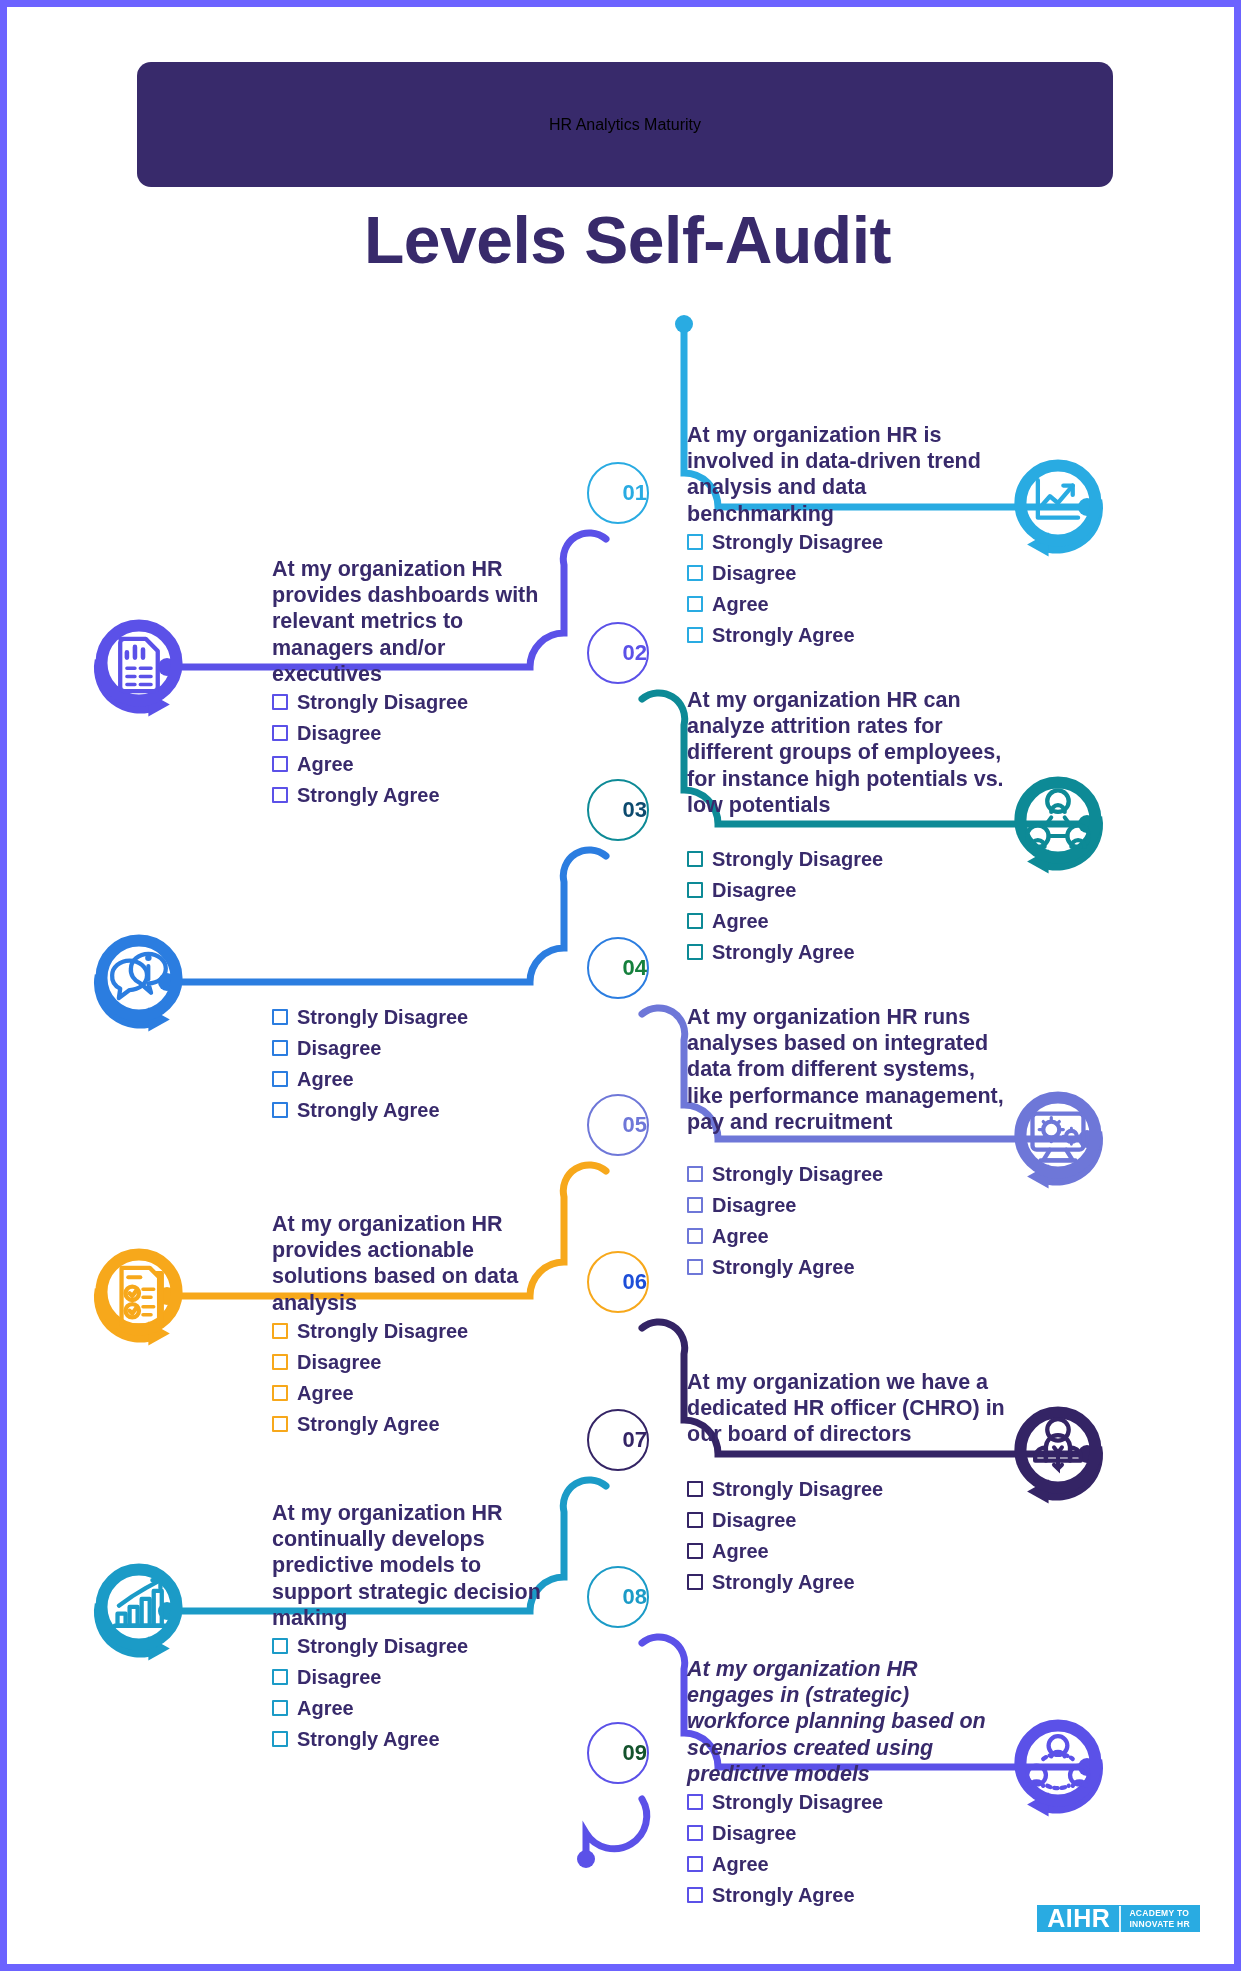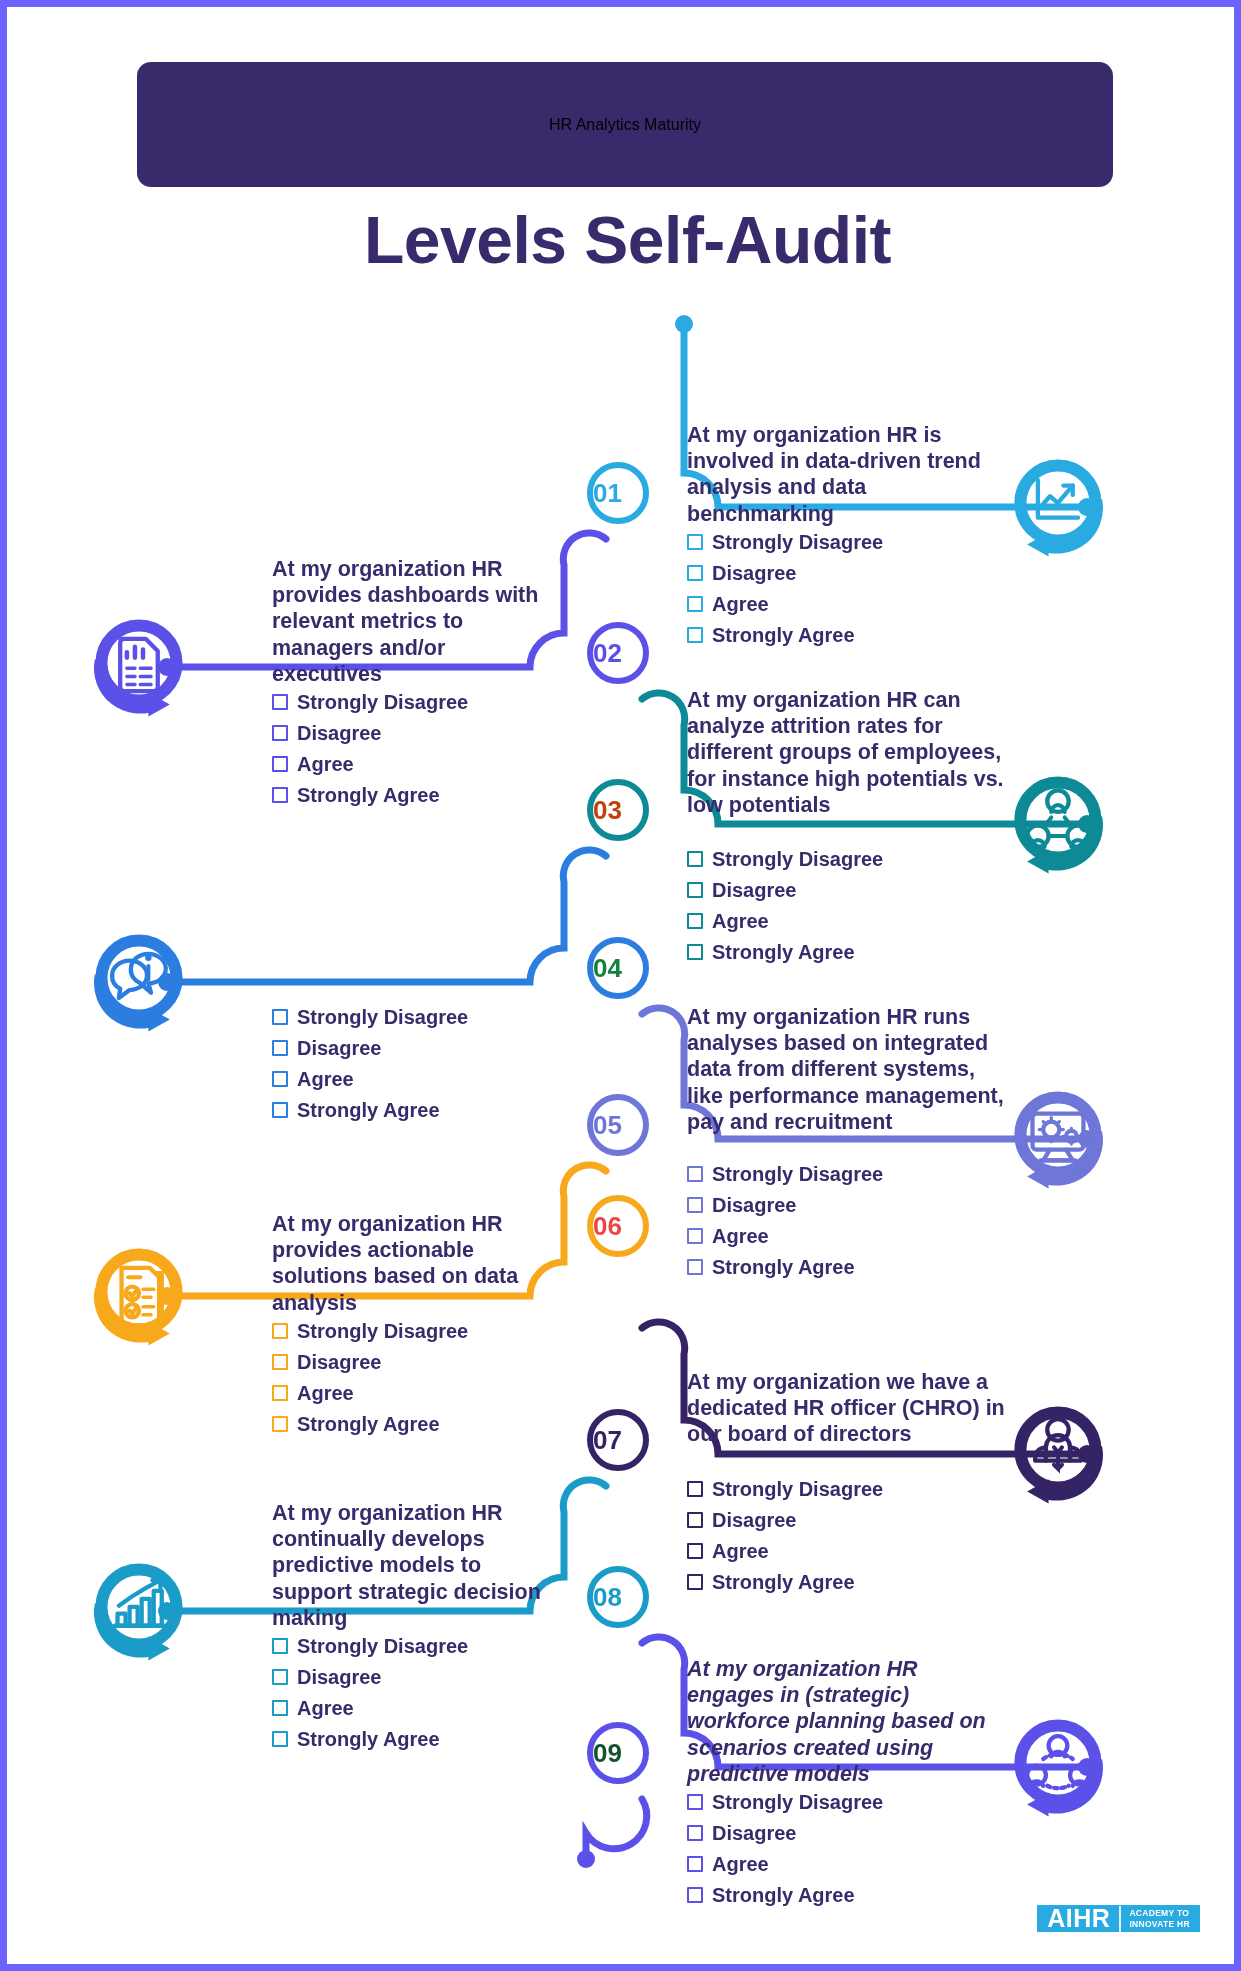--- a/index.html
+++ b/index.html
@@ -36,23 +36,23 @@
   }
   
   .timeline { position: absolute; left: 0; top: 0; width: 1241px; height: 1971px; }
   .conn-svg { position: absolute; left: 0; top: 0; }
 
   .node {
     position: absolute;
     width: 62px; height: 62px;
     border-radius: 50%;
     background: #ffffff;
-    border: 6px solid #0f766e;
-    display: flex; align-items: center; justify-content: flex-start;
-    font-size: 26px; font-weight: bold;
+    border: 2px solid #0f766e;
+    display: flex; align-items: center; justify-content: flex-end;
+    font-size: 22px; font-weight: bold;
     z-index: 6;
   }
   .q-text {
     position: absolute;
     color: #382a6b;
     font-size: 21.5px;
     font-weight: bold;
     line-height: 1.22;
     width: 315px;
   }
@@ -192,21 +192,21 @@
       <div class="medal" style="top: 601px; left: 77px;">
         <svg width="118" height="118" viewBox="-6 -6 88 88">
           <path d="M6,33 A30,30 0 0 0 48,66" fill="none" stroke="#5b51e8" stroke-width="8" stroke-linecap="butt"></path>
           <polygon points="42,57 58,66 42,75" fill="#5b51e8"></polygon>
           <circle cx="35" cy="35" r="28" fill="none" stroke="#5b51e8" stroke-width="9"></circle>
           <path d="M21,17 h19 l9,9 v27 a3,3 0 0 1 -3,3 h-22 a3,3 0 0 1 -3,-3 v-33 a3,3 0 0 1 3,-3 z" fill="none" stroke="#5b51e8" stroke-width="3.2" stroke-linecap="round" stroke-linejoin="round"></path>
           <path d="M26,31 v-4 M32,31 v-8 M38,31 v-6" stroke="#5b51e8" stroke-width="3.4" stroke-linecap="round"></path>
           <path d="M26,39 h6 M36,39 h8 M26,45 h6 M36,45 h8 M26,51 h6 M36,51 h8" stroke="#5b51e8" stroke-width="2.6" stroke-linecap="round"></path>
         </svg>
       </div>
-      <div class="node" style="left: 580px; top: 772px; border-color: rgb(13, 138, 150); color: #c2410c;">
+      <div class="node" style="left: 580px; top: 772px; border-color: rgb(13, 138, 150); color: #0c4a6e;">
         <span>03</span>
       </div>
       <div class="q-text" style="top: 680px; left: 680px; width: 320px;">At my organization HR can analyze attrition rates for different groups of employees, for instance high potentials vs. low potentials</div>
       <div class="opts" style="top: 839px; left: 680px;">
         <div class="opt">
           <span class="cb" style="border-color: rgb(13, 138, 150);"></span>
           <span class="opt-label">Strongly Disagree</span>
         </div>
         <div class="opt">
           <span class="cb" style="border-color: rgb(13, 138, 150);"></span>
@@ -296,21 +296,21 @@
           <circle cx="35" cy="35" r="28" fill="none" stroke="#6e77d8" stroke-width="9"></circle>
           <rect x="16" y="19" width="38" height="27" rx="3" fill="none" stroke="#6e77d8" stroke-width="3.2" stroke-linecap="round" stroke-linejoin="round"></rect>
           <path d="M29,46 l-5,8 h22 l-5,-8" fill="none" stroke="#6e77d8" stroke-width="3.2" stroke-linecap="round" stroke-linejoin="round"></path>
           <path d="M22,54 h26" fill="none" stroke="#6e77d8" stroke-width="3.2" stroke-linecap="round" stroke-linejoin="round"></path>
           <circle cx="30" cy="31" r="6" fill="none" stroke="#6e77d8" stroke-width="3.2" stroke-linecap="round" stroke-linejoin="round"></circle>
           <path d="M30,22 v3 M30,37 v3 M21,31 h3 M36,31 h3 M24,25 l2,2 M34,35 l2,2 M36,25 l-2,2 M26,35 l-2,2" stroke="#6e77d8" stroke-width="2.4" stroke-linecap="round"></path>
           <circle cx="45" cy="36" r="4" fill="none" stroke="#6e77d8" stroke-width="3.2" stroke-linecap="round" stroke-linejoin="round"></circle>
           <path d="M45,30 v2 M45,40 v2 M39,36 h2 M49,36 h2" stroke="#6e77d8" stroke-width="2.2" stroke-linecap="round"></path>
         </svg>
       </div>
-      <div class="node" style="left: 580px; top: 1188px; border-color: rgb(247, 168, 27); color: #ef4444;">
+      <div class="node" style="left: 580px; top: 1244px; border-color: rgb(247, 168, 27); color: #1d4ed8;">
         <span>06</span>
       </div>
       <div class="q-text left" style="top: 1204px; left: 265px; width: 285px;">At my organization HR provides actionable solutions based on data analysis</div>
       <div class="opts" style="top: 1311px; left: 265px;">
         <div class="opt">
           <span class="cb" style="border-color: rgb(247, 168, 27);"></span>
           <span class="opt-label">Strongly Disagree</span>
         </div>
         <div class="opt">
           <span class="cb" style="border-color: rgb(247, 168, 27);"></span>

